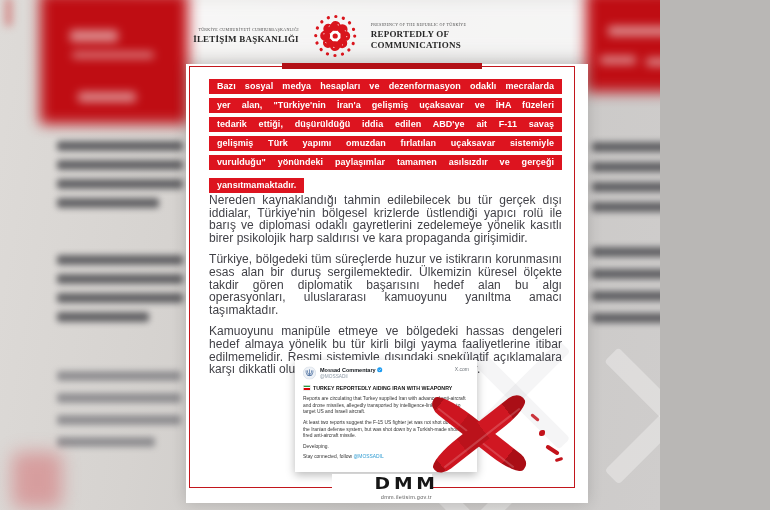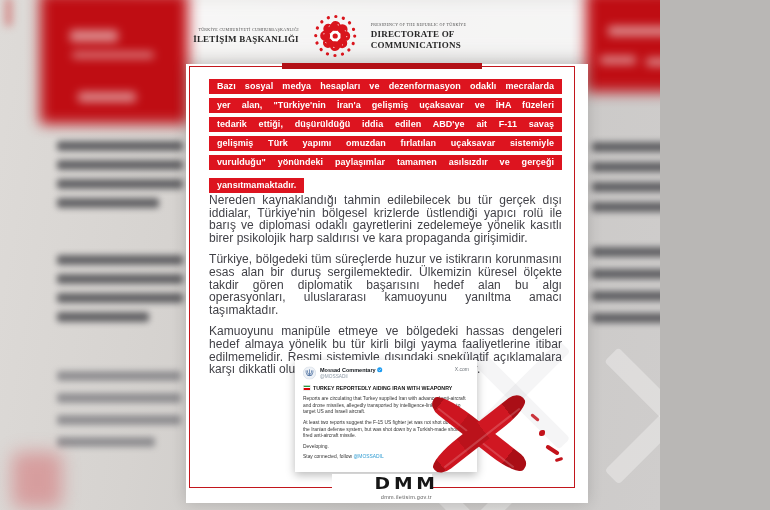--- a/index.html
+++ b/index.html
@@ -126,21 +126,21 @@
     </div>
     <svg width="46" height="46" viewBox="0 0 46 46">
       <circle cx="23" cy="23" r="19.5" fill="none" stroke="#d9151d" stroke-width="3.2" stroke-dasharray="0.1 7.56" stroke-linecap="round"></circle>
       <circle cx="23" cy="23" r="10" fill="none" stroke="#d9151d" stroke-width="10" stroke-dasharray="0.1 7.75" stroke-linecap="round"></circle>
       <circle cx="23" cy="23" r="11.5" fill="none" stroke="#ffffff" stroke-width="1" stroke-dasharray="1.2 8.2"></circle>
       <circle cx="23" cy="23" r="5.2" fill="#ffffff"></circle>
       <circle cx="23" cy="23" r="2.6" fill="#d9151d"></circle>
     </svg>
     <div class="lk-right">
       <div class="lk-small">PRESIDENCY OF THE REPUBLIC OF TÜRKİYE</div>
-      <div class="lk-title">DIRECTORATE OF COMMUNICATIONS</div>
+      <div class="lk-title">REPORTEDLY OF COMMUNICATIONS</div>
     </div>
   </div>
 
   <div class="card">
     <div class="frame"></div>
     <div class="topbar"></div>
     <div class="bigx oncard" style="left:270px;top:270px;width:120px;height:120px;"></div>
 
     <div class="hl-block">
       <span class="hl-line">Bazı sosyal medya hesapları ve dezenformasyon odaklı mecralarda</span>

